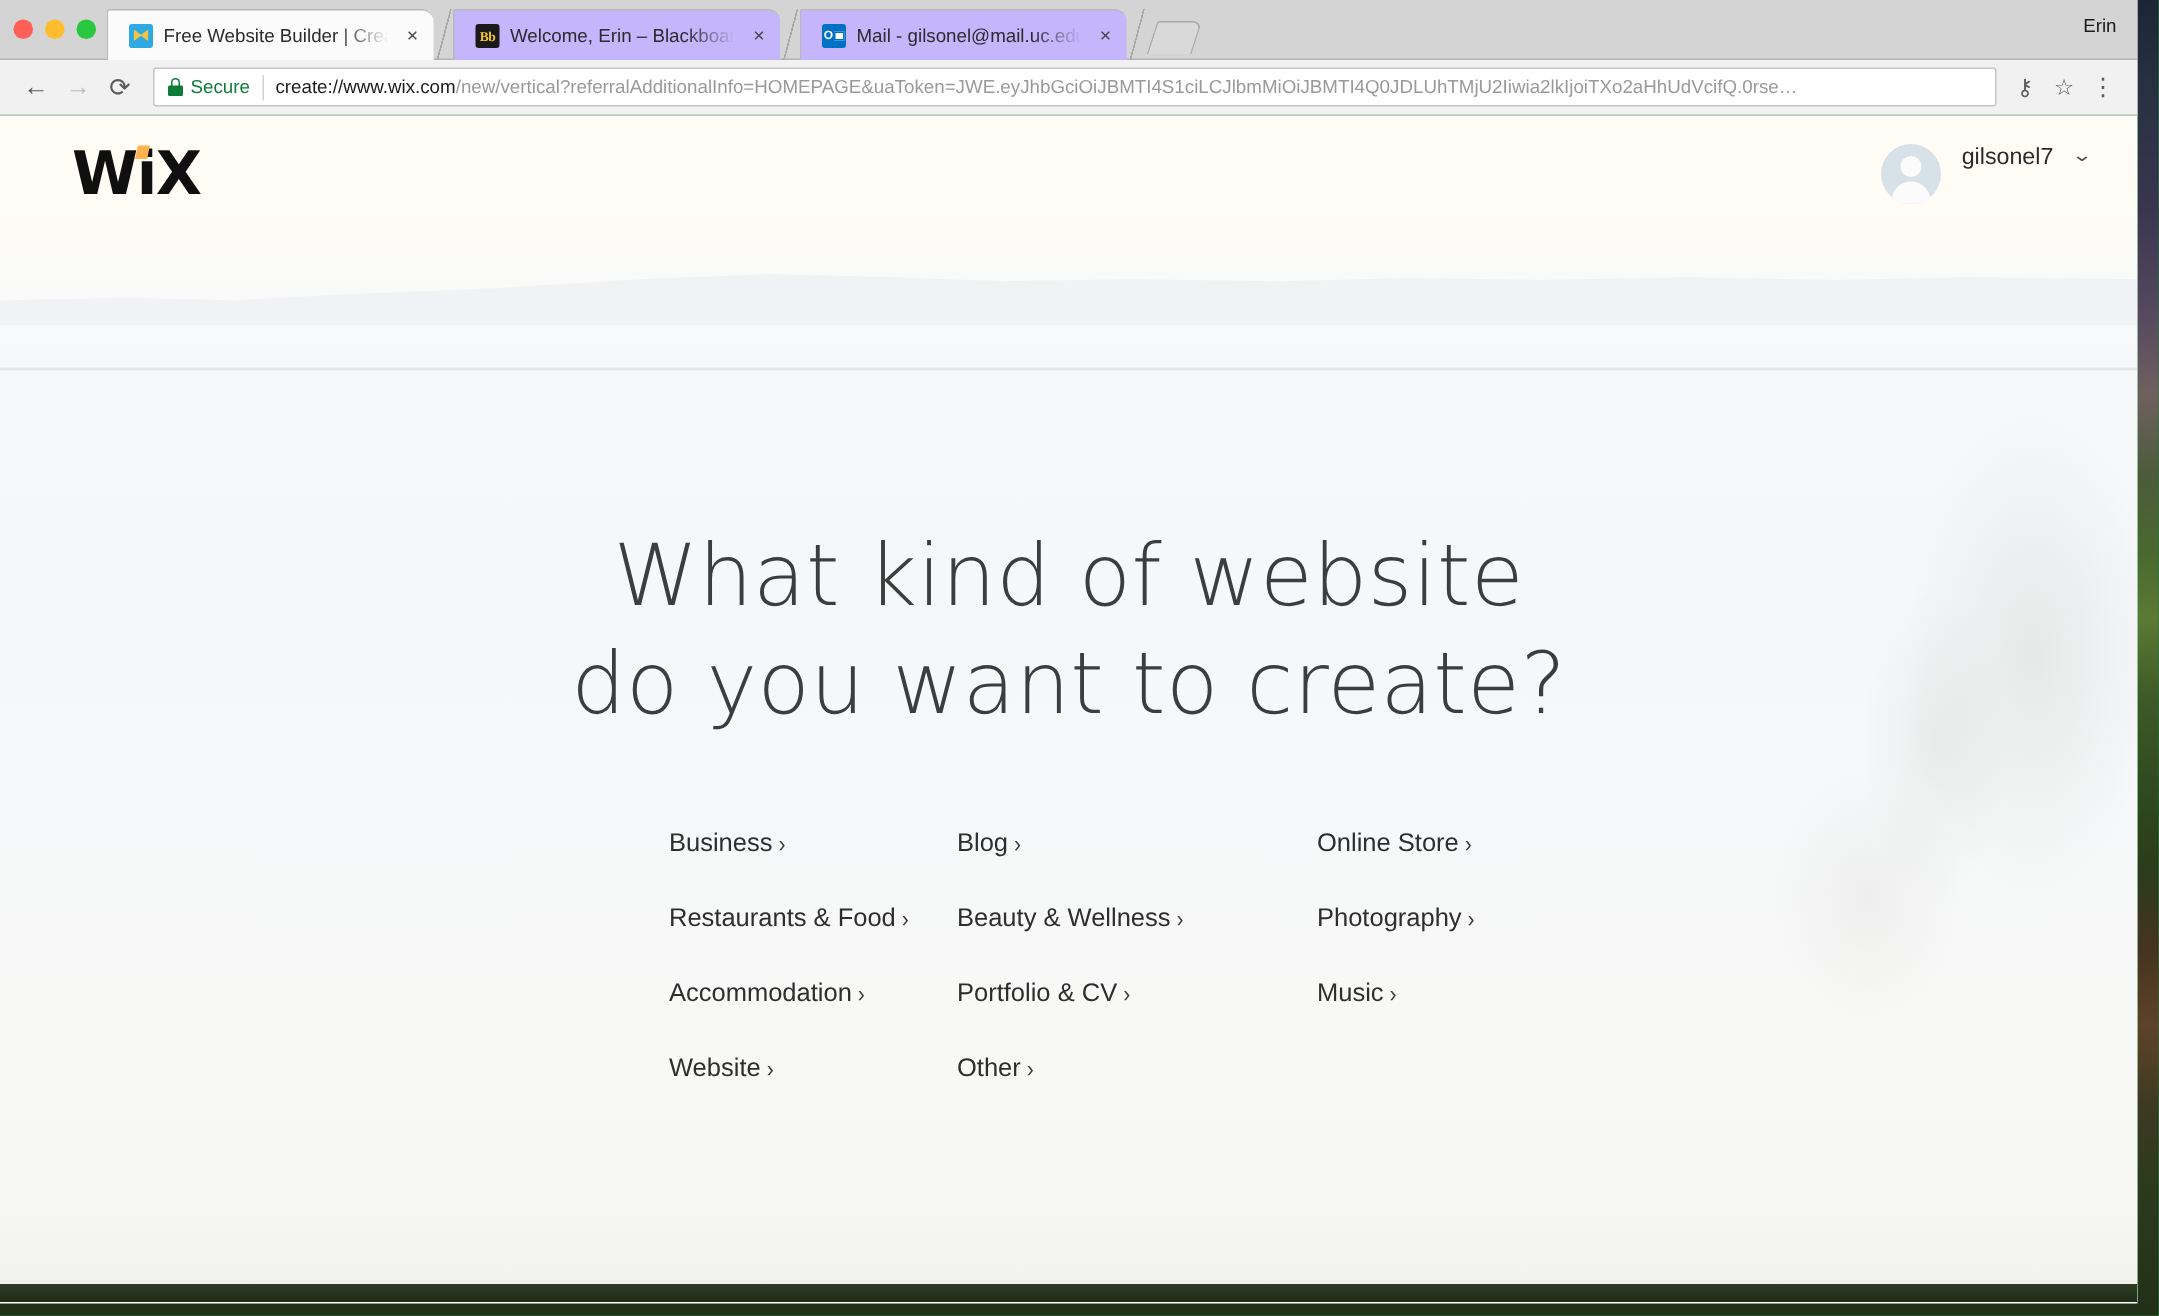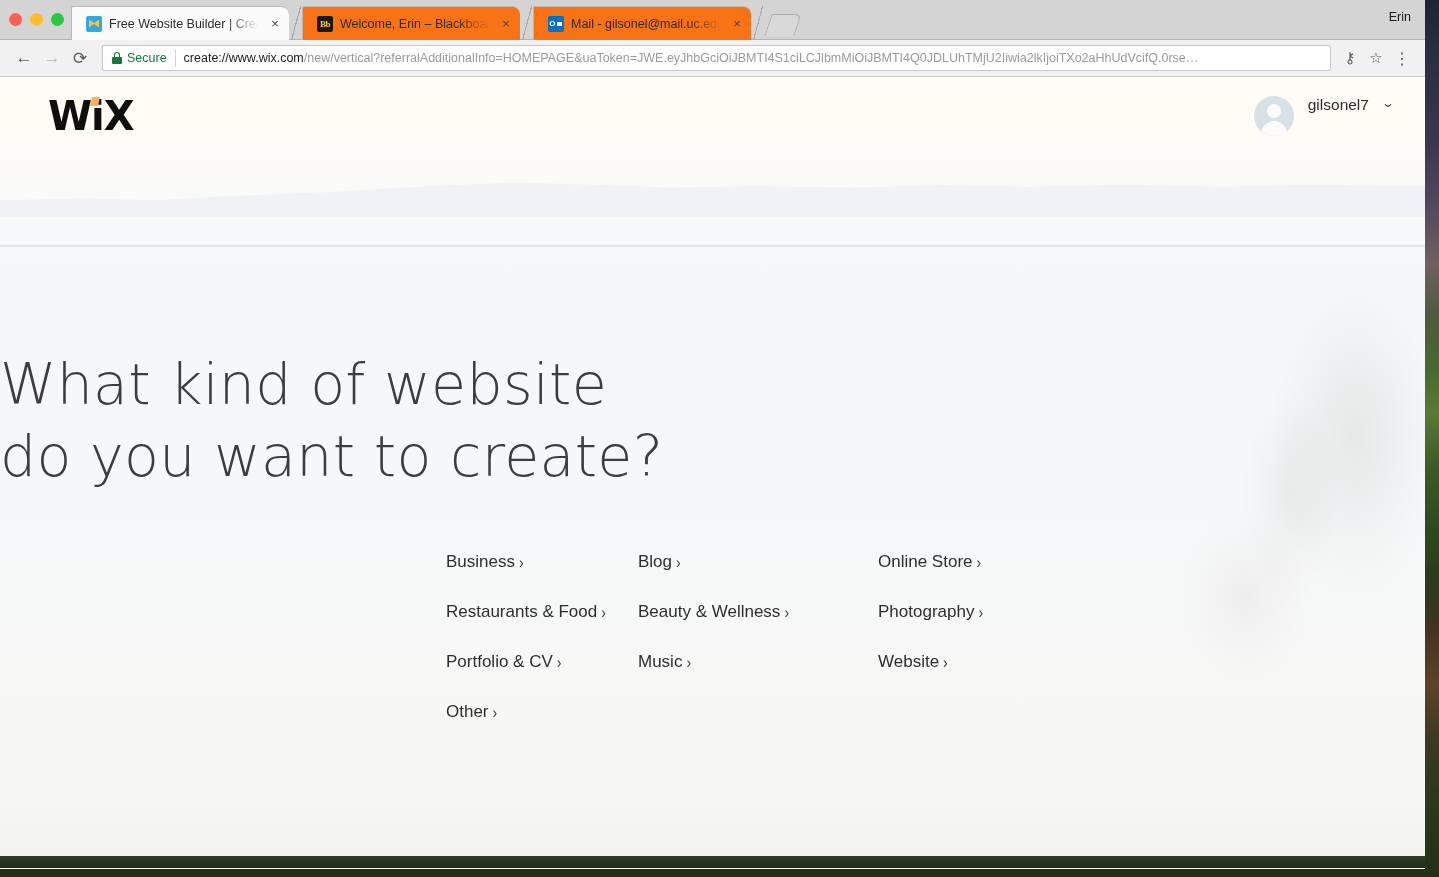--- a/index.html
+++ b/index.html
@@ -78,21 +78,21 @@
   }
 
   .tab {
     position: relative;
     height: 34px;
     display: flex;
     align-items: center;
     padding: 0 6px 0 14px;
     font-size: 12.5px;
     color: #2b2b2b;
-    background: #f97316;
+    background: #c4b5fd;
     border-top: 1px solid #b8b8b8;
     border-left: 1px solid #b8b8b8;
     margin-left: -1px;
     border-radius: 2px 8px 0 0;
     transform: skewX(0deg);
   }
   .tab.active {
     background: #fbfbfb;
     z-index: 5;
   }
@@ -393,20 +393,21 @@
     font-size: 12px;
     color: #4a4a4a;
     transform: scaleX(1.4);
   }
 
   
   #headline {
     position: absolute;
     left: 0; top: 272px;
     width: 100%;
+    text-align: center;
     font-size: 57px;
     font-weight: 100;
     line-height: 1.26;
     letter-spacing: 0.3px;
     color: #3d3d3d;
     z-index: 3;
     font-family: "DejaVu Sans", sans-serif;
   }
   #headline .line2 { display: block; }
 
@@ -531,20 +532,21 @@
     </h1>
 
     <div id="category-grid">
 
     <a class="category-link"><span>Business</span><span class="chev">›</span></a>
         <a class="category-link"><span>Blog</span><span class="chev">›</span></a>
         <a class="category-link"><span>Online Store</span><span class="chev">›</span></a>
         <a class="category-link"><span>Restaurants &amp; Food</span><span class="chev">›</span></a>
         <a class="category-link"><span>Beauty &amp; Wellness</span><span class="chev">›</span></a>
         <a class="category-link"><span>Photography</span><span class="chev">›</span></a>
+        <a class="category-link"><span>Accommodation</span><span class="chev">›</span></a>
         <a class="category-link"><span>Portfolio &amp; CV</span><span class="chev">›</span></a>
         <a class="category-link"><span>Music</span><span class="chev">›</span></a>
         <a class="category-link"><span>Website</span><span class="chev">›</span></a>
         <a class="category-link"><span>Other</span><span class="chev">›</span></a>
       </div>
 
   </div>
 </div>
 
 </body></html>

